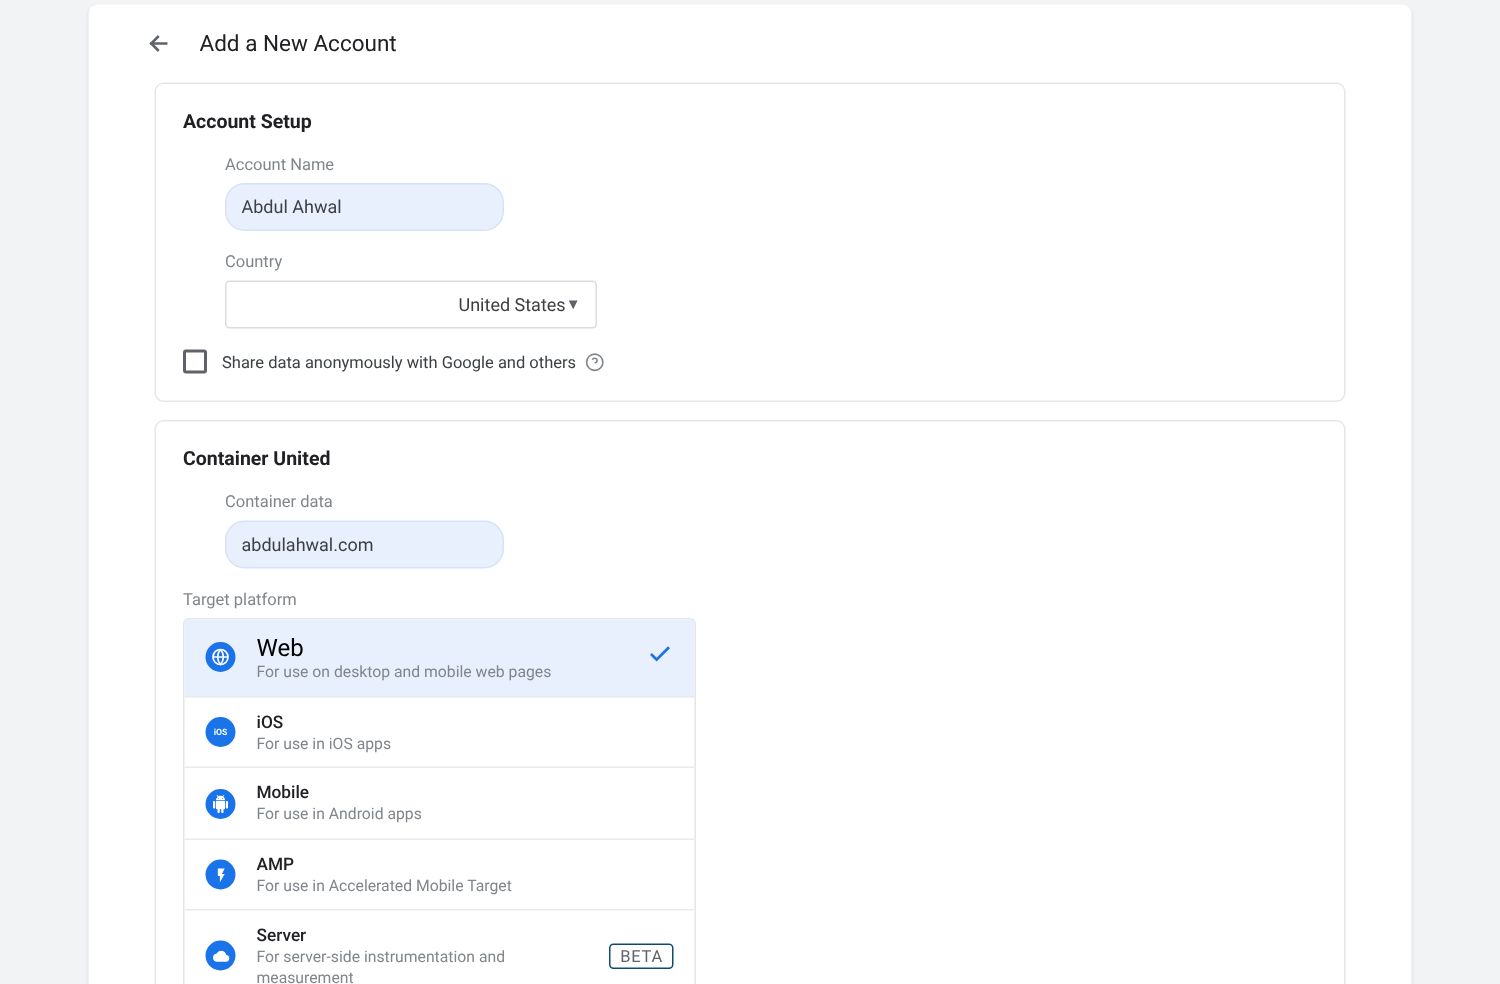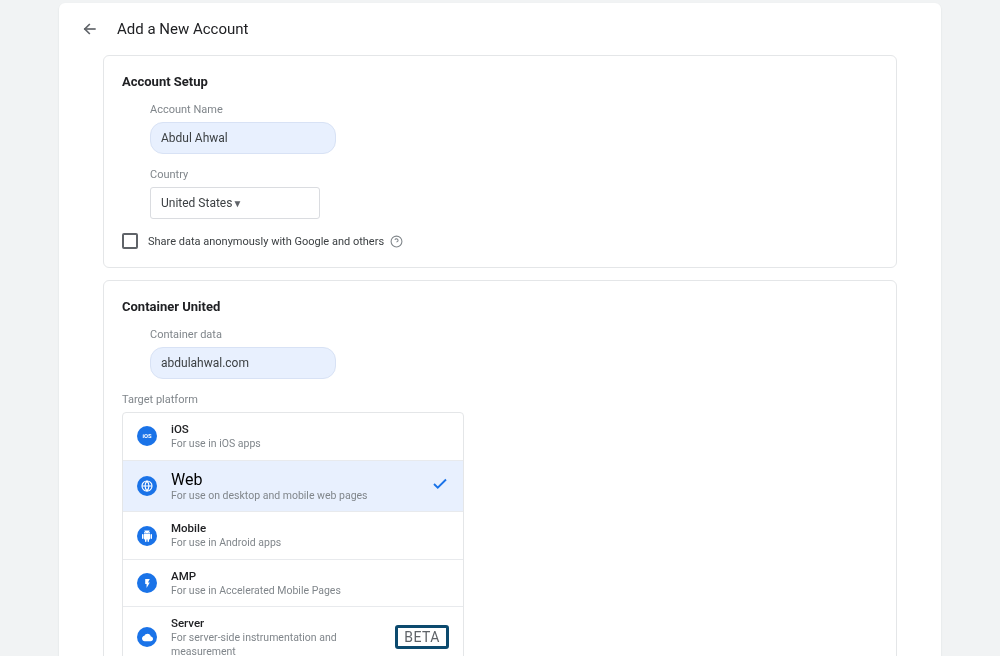--- a/index.html
+++ b/index.html
@@ -22,21 +22,21 @@
       width: 882px;
       border-radius: 6px;
       padding-bottom: 18px;
       box-shadow: 0 1px 2px rgba(60,64,67,.12);
     }
 
     .page-header {
       display: flex;
       align-items: center;
       height: 52px;
-      padding: 0 16px;
+      padding: 0 32px;
       gap: 14px;
     }
 
     .back-btn {
       width: 28px;
       height: 28px;
       display: flex;
       align-items: center;
       justify-content: center;
       color: #5f6368;
@@ -84,24 +84,24 @@
 
     .field-group {
       margin-bottom: 14px;
       margin-left: 28px;
     }
 
     .select-box {
       border: 1px solid #dadce0;
       border-radius: 3px;
       padding: 8px 10px;
-      width: 170px;
-      display: flex;
-      align-items: center;
-      justify-content: flex-start;
+      width: 248px;
+      display: flex;
+      align-items: center;
+      justify-content: flex-end;
       font-size: 12px;
       color: #3c4043;
       background: #fff;
       cursor: pointer;
     }
 
     .select-arrow {
       color: #5f6368;
       font-size: 10px;
     }
@@ -194,23 +194,23 @@
       color: #80868b;
       line-height: 1.3;
     }
 
     .check-icon {
       color: #1a73e8;
       flex-shrink: 0;
     }
 
     .beta-badge {
-      border: 3px solid #0c4a6e;
+      border: 1px solid #0c4a6e;
       border-radius: 3px;
-      font-size: 14px;
+      font-size: 11px;
       color: #5f6368;
       padding: 1px 6px;
       margin-left: auto;
       letter-spacing: 0.5px;
     }
 
   </style>
 </head>
 <body>
 
@@ -262,32 +262,20 @@
 
     <div class="field-group">
       <label class="field-label">Container data</label>
       <input class="text-input" value="abdulahwal.com" style="">
     </div>
 
     <label class="field-label">Target platform</label>
 
     <div class="platform-list">
 
-      <div class="platform-item">
-        <div class="platform-icon">
-          <svg width="14" height="14" viewBox="0 0 24 24">
-            <text x="12" y="16" font-size="10" font-weight="bold" fill="#fff" text-anchor="middle">iOS</text>
-          </svg>
-        </div>
-        <div class="platform-text">
-          <div class="platform-name">iOS</div>
-          <div class="platform-desc">For use in iOS apps</div>
-        </div>
-      </div>
-
       <div class="platform-item selected">
         <div class="platform-icon">
           <svg width="12" height="12" viewBox="0 0 24 24" fill="none" stroke="currentColor" stroke-width="2.3">
             <circle cx="12" cy="12" r="10"></circle>
             <line x1="2" y1="12" x2="22" y2="12"></line>
             <path d="M12 2a15 15 0 0 1 0 20a15 15 0 0 1 0-20"></path>
           </svg>
         </div>
         <div class="platform-text">
           <div classkostní="platform-name">Web</div>
@@ -295,39 +283,51 @@
         </div>
         <span class="check-icon">
           <svg width="18" height="18" viewBox="0 0 24 24" fill="none" stroke="currentColor" stroke-width="2.5">
             <polyline points="20 6 9 17 4 12"></polyline>
           </svg>
         </span>
       </div>
 
       <div class="platform-item">
         <div class="platform-icon">
+          <svg width="14" height="14" viewBox="0 0 24 24">
+            <text x="12" y="16" font-size="10" font-weight="bold" fill="#fff" text-anchor="middle">iOS</text>
+          </svg>
+        </div>
+        <div class="platform-text">
+          <div class="platform-name">iOS</div>
+          <div class="platform-desc">For use in iOS apps</div>
+        </div>
+      </div>
+
+      <div class="platform-item">
+        <div class="platform-icon">
           <svg width="12" height="12" viewBox="0 0 24 24" fill="#fff">
             <path d="M6 18c0 .55.45 1 1 1h1v3.5c0 .83.67 1.5 1.5 1.5s1.5-.67 1.5-1.5V19h2v3.5c0 .83.67 1.5 1.5 1.5s1.5-.67 1.5-1.5V19h1c.55 0 1-.45 1-1V8H6v10zM3.5 8C2.67 8 2 8.67 2 9.5v7c0 .83.67 1.5 1.5 1.5S5 17.33 5 16.5v-7C5 8.67 4.33 8 3.5 8zm17 0c-.83 0-1.5.67-1.5 1.5v7c0 .83.67 1.5 1.5 1.5s1.5-.67 1.5-1.5v-7c0-.83-.67-1.5-1.5-1.5zm-4.97-5.84l1.3-1.3c.2-.2.2-.51 0-.71-.2-.2-.51-.2-.71 0l-1.48 1.48C13.85 1.23 12.95 1 12 1c-.96 0-1.86.23-2.66.63L7.85.15c-.2-.2-.51-.2-.71 0-.2.2-.2.51 0 .71l1.31 1.31C6.97 3.26 6 5.01 6 7h12c0-1.99-.97-3.75-2.47-4.84zM10 5H9V4h1v1zm5 0h-1V4h1v1z"></path>
           </svg>
         </div>
         <div class="platform-text">
           <div class="platform-name">Mobile</div>
           <div class="platform-desc">For use in Android apps</div>
         </div>
       </div>
 
       <div class="platform-item">
         <div class="platform-icon">
           <svg width="11" height="11" viewBox="0 0 24 24" fill="#fff">
             <path d="M7 2v11h3v9l7-12h-4l4-8z"></path>
           </svg>
         </div>
         <div class="platform-text">
           <div class="platform-name">AMP</div>
-          <div class="platform-desc">For use in Accelerated Mobile Pages</div>
+          <div class="platform-desc">For use in Accelerated Mobile Target</div>
         </div>
       </div>
 
       <div class="platform-item">
         <div class="platform-icon">
           <svg width="11" height="11" viewBox="0 0 24 24" fill="#fff">
             <path d="M19.35 10.04C18.67 6.59 15.64 4 12 4 9.11 4 6.6 5.64 5.35 8.04 2.34 8.36 0 10.91 0 14c0 3.31 2.69 6 6 6h13c2.76 0 5-2.24 5-5 0-2.64-2.05-4.78-4.65-4.96z"></path>
           </svg>
         </div>
         <div class="platform-text">

